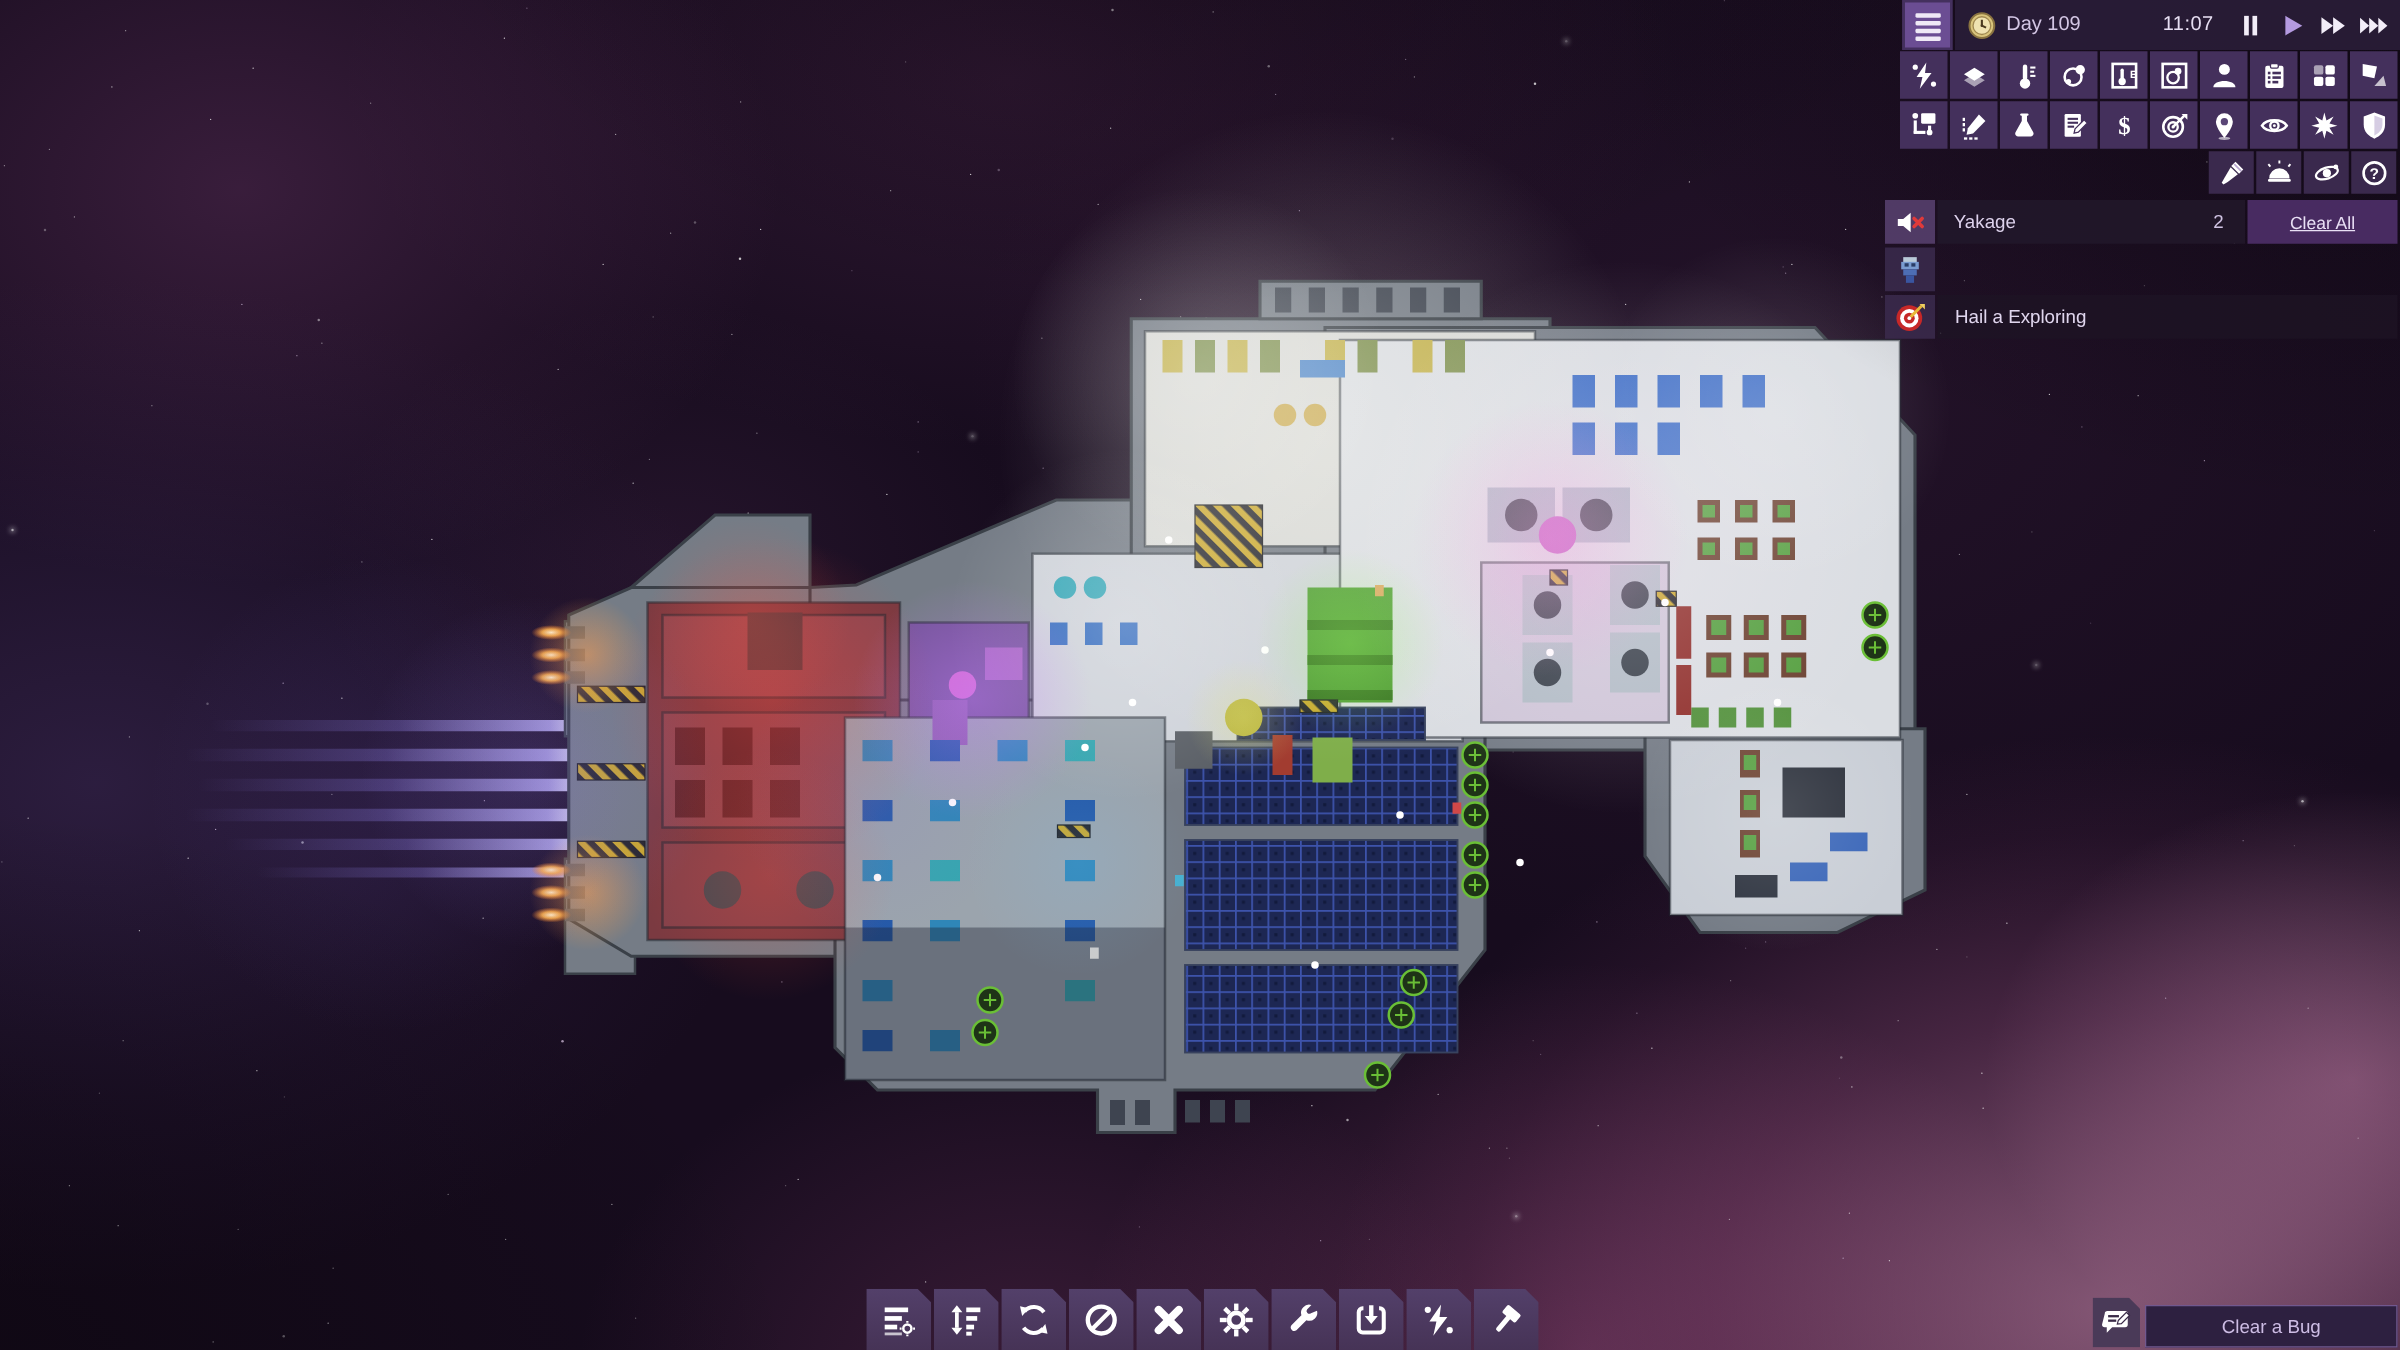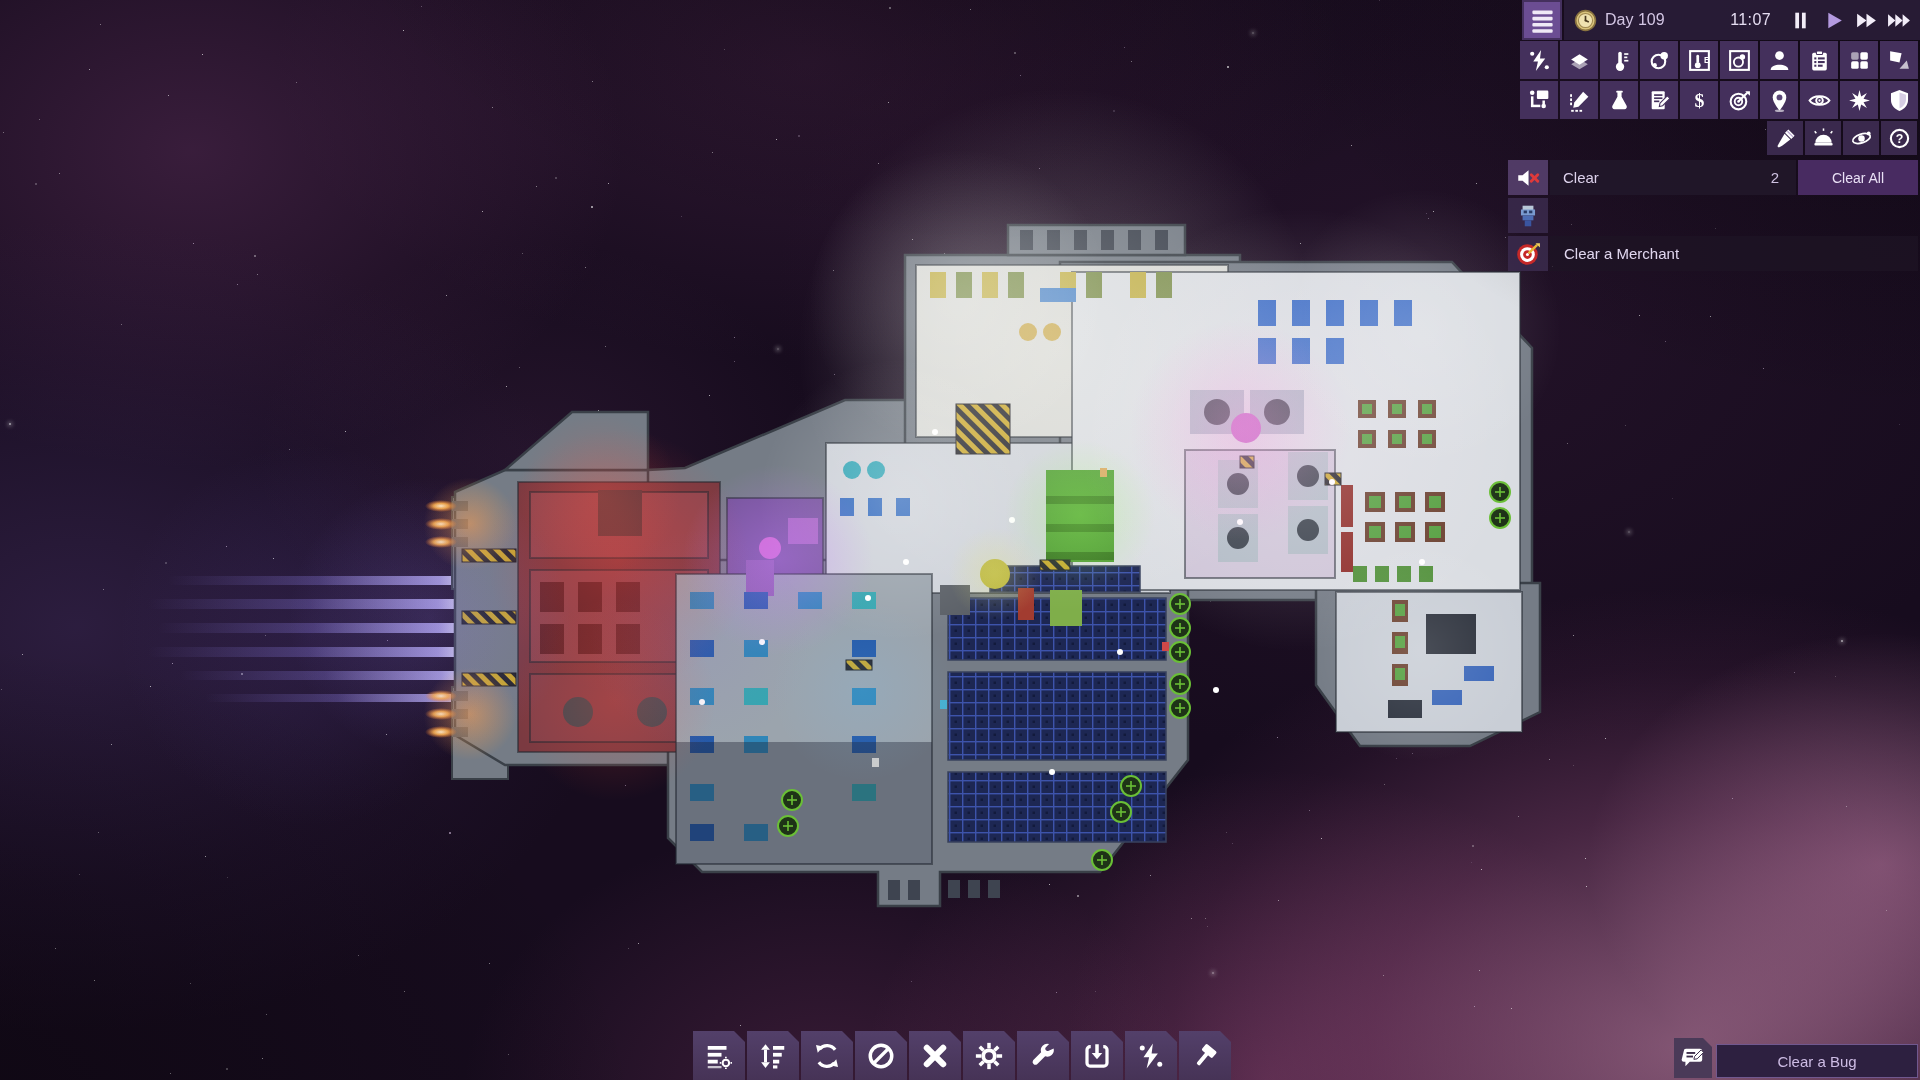--- a/index.html
+++ b/index.html
@@ -45,21 +45,21 @@
   .tile-lg{width:38px;height:38px;background:#44305c;display:flex;align-items:center;justify-content:center;cursor:pointer;}
   .tile-sm{width:36px;height:34px;background:rgba(64,45,84,0.88);display:flex;align-items:center;justify-content:center;cursor:pointer;}
   
   .events{position:absolute;top:160px;right:2px;width:410px;display:flex;flex-direction:column;gap:3px;z-index:30;}
   .ev-row{display:flex;gap:2px;height:35px;}
   .ev-icon{width:40px;display:flex;align-items:center;justify-content:center;flex:none;}
   .ev-icon.mute{background:rgba(88,65,110,0.88);cursor:pointer;}
   .ev-icon.item{background:rgba(58,42,76,0.88);}
   .ev-head-main{flex:1;background:rgba(33,23,41,0.94);display:flex;align-items:center;padding:0 13px;color:#ddd2ec;font-size:15px;}
   .ev-count{margin-left:auto;color:#cfc2e2;font-size:15px;padding-right:4px;}
-  .ev-clear{width:120px;background:#482b61;color:#e9e0f5;display:flex;align-items:center;justify-content:center;font-size:14px;cursor:pointer;}
+  .ev-clear{width:120px;background:#482b61;color:#e9e0f5;display:flex;align-items:center;justify-content:center;font-size:14px;cursor:pointer;text-decoration:underline;}
   .ev-item-label{flex:1;background:rgba(30,20,37,0.74);display:flex;align-items:center;padding:0 14px;color:#e0d6ee;font-size:15px;cursor:pointer;}
   
   #bottom-toolbar{position:absolute;left:693px;top:1031px;display:flex;gap:2px;z-index:30;}
   .bt-tile{width:52px;height:49px;background:linear-gradient(#53406a,#463356);clip-path:polygon(0 0,calc(100% - 11px) 0,100% 11px,100% 100%,0 100%);display:flex;align-items:center;justify-content:center;cursor:pointer;}
   
   .bug{position:absolute;right:2px;bottom:2px;display:flex;gap:4px;align-items:flex-end;z-index:30;}
   .bug-icon{width:38px;height:40px;background:#4a3a58;clip-path:polygon(0 0,calc(100% - 9px) 0,100% 9px,100% 100%,0 100%);display:flex;align-items:center;justify-content:center;}
   .bug-btn{width:200px;height:32px;background:#2d2040;border:1px solid #71588f;color:#cdbce4;font-size:15px;display:flex;align-items:center;justify-content:center;cursor:pointer;}
   svg{display:block;}
   #ship-svg{position:absolute;left:0;top:0;z-index:5;}
@@ -831,21 +831,21 @@
     <div class="ev-icon mute">
         <svg viewBox="0 0 24 24" width="26" height="26">
           <polygon points="3,9.5 7,9.5 12.5,4.8 12.5,19.2 7,14.5 3,14.5" fill="#fff"></polygon>
           <g stroke="#e03a3a" stroke-width="2.6" stroke-linecap="round">
             <line x1="15" y1="9" x2="21" y2="15"></line>
             <line x1="21" y1="9" x2="15" y2="15"></line>
           </g>
         </svg>
       </div>
     <div class="ev-head-main">
-      <span>Clear</span>
+      <span>Yakage</span>
       <span class="ev-count">2</span>
     </div>
     <div class="ev-clear">Clear All</div>
   </div>
   <div id="event-items" style="display:flex;flex-direction:column;gap:3px">
       <div class="ev-row">
         <div class="ev-icon item">
           <svg viewBox="0 0 24 24" width="26" height="26">
             <rect x="7" y="2.5" width="10" height="4" fill="#b9c9d8"></rect>
             <rect x="5.5" y="6" width="13" height="5.5" fill="#7a9bd0"></rect>
@@ -860,21 +860,21 @@
         <div class="ev-icon item">
           <svg viewBox="0 0 24 24" width="26" height="26">
             <circle cx="11.5" cy="12.5" r="9.5" fill="#c62828"></circle>
             <circle cx="11.5" cy="12.5" r="6.8" fill="#fff"></circle>
             <circle cx="11.5" cy="12.5" r="4" fill="#c62828"></circle>
             <circle cx="11.5" cy="12.5" r="1.4" fill="#fff"></circle>
             <line x1="20.5" y1="3.5" x2="12.5" y2="11.5" stroke="#e8b93a" stroke-width="2.2"></line>
             <polygon points="19,2 23,2 23,6" fill="#f0d060"></polygon>
           </svg>
         </div>
-        <div class="ev-item-label">Clear a Merchant</div>
+        <div class="ev-item-label">Hail a Exploring</div>
       </div>
     </div>
 </div>
 
 <div id="bottom-toolbar">
     <div class="bt-tile">
       <svg viewBox="0 0 24 24" width="30" height="30">
         <g fill="#fff">
           <rect x="3" y="4" width="15" height="3"></rect>
           <rect x="3" y="9.5" width="11" height="3"></rect>

